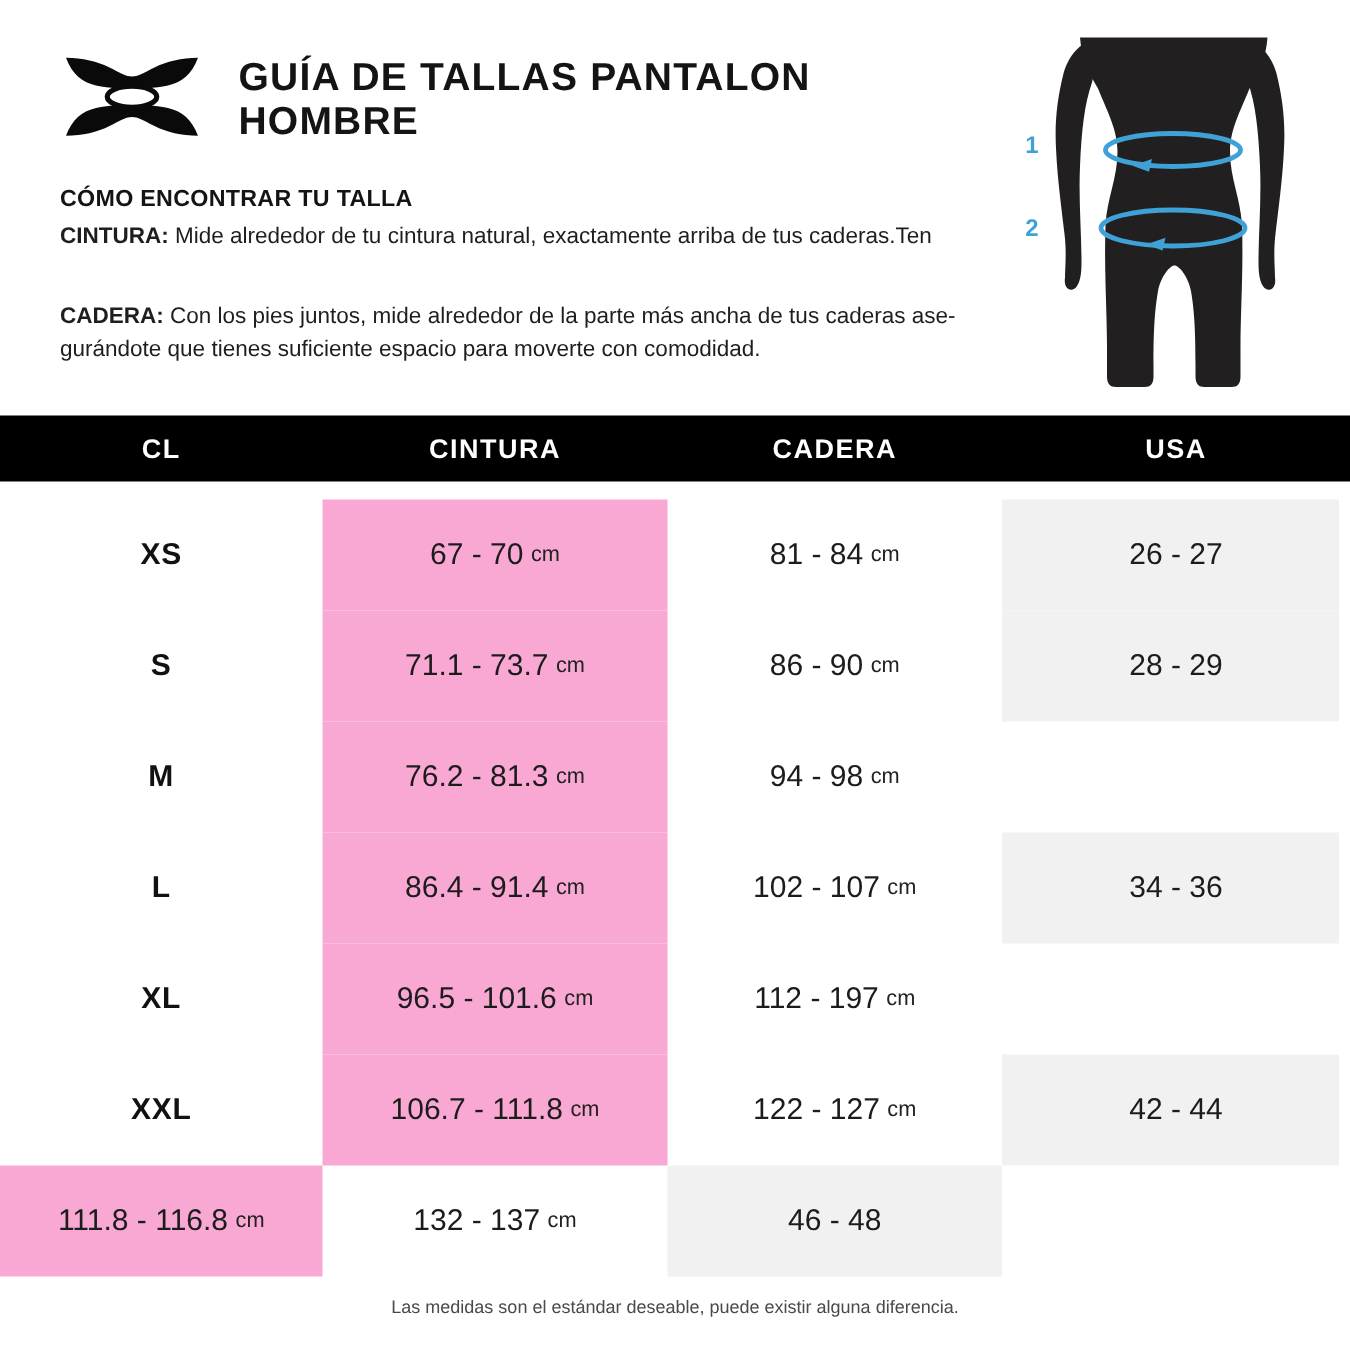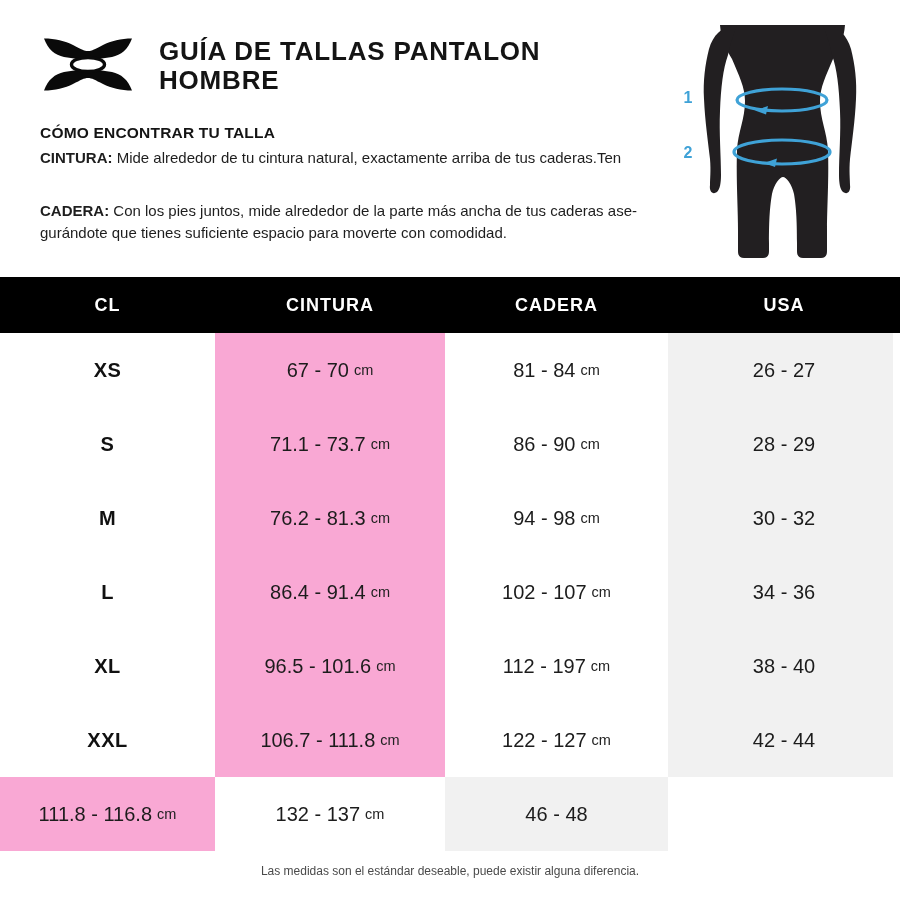--- a/index.html
+++ b/index.html
@@ -20,21 +20,21 @@
   .para2{top:200px;}
 
   
   .figure{position:absolute;left:700px;top:13px;width:160px;height:245px;}
   .figure svg{display:block;width:160px;height:245px;}
   .marker{position:absolute;width:16px;text-align:center;font-size:16px;font-weight:700;color:#3fa2d7;}
   .marker1{left:680px;top:89px;}
   .marker2{left:680px;top:144px;}
 
   
-  .thead{position:absolute;left:0;top:277px;width:900px;height:56px;background:#000000;
+  .thead{position:absolute;left:0;top:277px;width:900px;height:44px;background:#000000;
          display:grid;grid-template-columns:215px 230px 223px 232px;align-items:center;}
   .th{color:#ffffff;text-align:center;font-weight:700;font-size:18px;letter-spacing:1px;}
   .tbody{position:absolute;left:0;top:333px;width:900px;}
   .trow{display:grid;grid-template-columns:215px 230px 223px 232px;height:74px;}
   .cell{display:flex;align-items:center;justify-content:center;color:#1c1c1c;}
   .size{font-weight:700;font-size:20px;letter-spacing:0.5px;color:#111111;}
   .val{font-size:20px;}
   .unit{font-size:14.5px;margin-left:5px;color:#222222;}
   .shade{background:#f9a8d4;}
   .shade-r{background:linear-gradient(to right,#f1f1f1 0,#f1f1f1 225px,#ffffff 225px);}
@@ -134,23 +134,20 @@
     <div class="trow">
       <div class="cell size">M</div>
       <div class="cell val shade">
           <span>76.2 - 81.3</span>
           <span class="unit">cm</span>
         </div>
       <div class="cell val">
           <span>94 - 98</span>
           <span class="unit">cm</span>
         </div>
-      <div class="cell val shade-r">
-          <span>30 - 32</span>
-        </div>
     </div>
 
     <div class="trow">
       <div class="cell size">L</div>
       <div class="cell val shade">
           <span>86.4 - 91.4</span>
           <span class="unit">cm</span>
         </div>
       <div class="cell val">
           <span>102 - 107</span>
@@ -164,23 +161,20 @@
     <div class="trow">
       <div class="cell size">XL</div>
       <div class="cell val shade">
           <span>96.5 - 101.6</span>
           <span class="unit">cm</span>
         </div>
       <div class="cell val">
           <span>112 - 197</span>
           <span class="unit">cm</span>
         </div>
-      <div class="cell val shade-r">
-          <span>38 - 40</span>
-        </div>
     </div>
 
     <div class="trow">
       <div class="cell size">XXL</div>
       <div class="cell val shade">
           <span>106.7 - 111.8</span>
           <span class="unit">cm</span>
         </div>
       <div class="cell val">
           <span>122 - 127</span>

